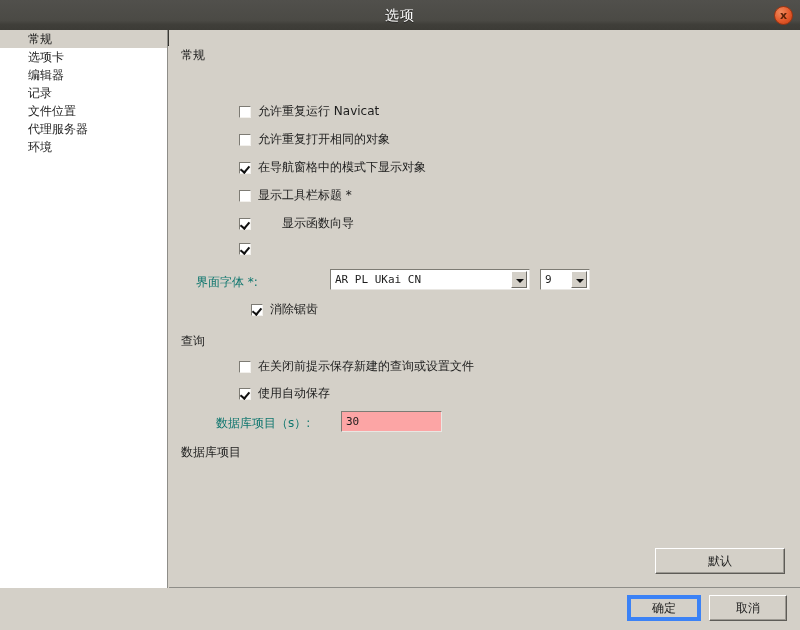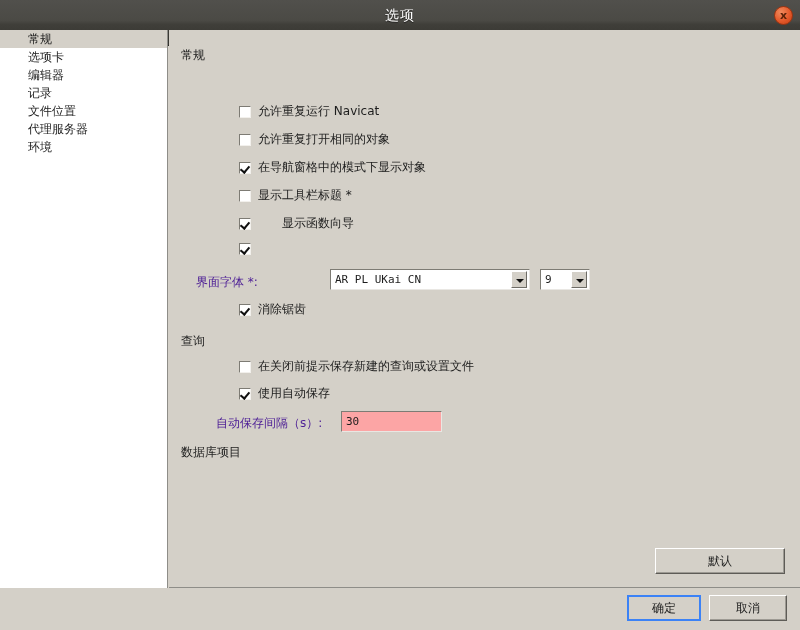--- a/index.html
+++ b/index.html
@@ -142,21 +142,21 @@
     transform: rotate(40deg);
   }
   .cb-label {
     font-size: 12px;
     color: #1d1d1d;
   }
 
   .field-label {
     position: absolute;
     font-size: 12px;
-    color: #4c1d95;
+    color: #0f766e;
     white-space: nowrap;
   }
 
   .combo {
     position: absolute;
     height: 21px;
     background: #ffffff;
     border-top: 1px solid #7d7b74;
     border-left: 1px solid #7d7b74;
     border-right: 1px solid #e9e7e3;
@@ -227,21 +227,21 @@
     font-size: 12px;
     color: #1d1d1d;
     text-align: center;
     cursor: default;
     display: flex;
     align-items: center;
     justify-content: center;
     font-family: "DejaVu Sans", "Liberation Sans", sans-serif;
   }
   .btn.default-focus {
-    border: 2px solid #3b82f6;
+    border: 4px solid #3b82f6;
     box-shadow: none;
   }
 
   
   .footer {
     position: absolute;
     left: 0;
     top: 589px;
     width: 800px;
     height: 41px;
@@ -322,38 +322,38 @@
     <div class="combo" style="left:161px; top:239px; width:200px;">
       <span class="combo-value">AR PL UKai CN</span>
       <span class="combo-arrow"></span>
     </div>
 
     <div class="combo" style="left:371px; top:239px; width:50px;">
       <span class="combo-value">9</span>
       <span class="combo-arrow"></span>
     </div>
 
-    <div class="cb-row" style="left:27px; top:271px;">
+    <div class="cb-row" style="left:39px; top:271px;">
       <span class="checkbox checked"></span>
       <span class="cb-label">消除锯齿</span>
     </div>
 
     <div class="section-title" style="left:12px; top:303px;">查询</div>
 
     <div class="cb-row" style="left:27px; top:328px;">
       <span class="checkbox"></span>
       <span class="cb-label">在关闭前提示保存新建的查询或设置文件</span>
     </div>
 
     <div class="cb-row" style="left:27px; top:355px;">
       <span class="checkbox checked"></span>
       <span class="cb-label">使用自动保存</span>
     </div>
 
-    <div class="field-label" style="left:47px; top:385px;">自动保存间隔（s）:</div>
+    <div class="field-label" style="left:47px; top:385px;">数据库项目（s）:</div>
 
     <div class="textinput" style="left:172px; top:381px; width:101px;">30</div>
 
     <div class="section-title" style="left:12px; top:414px;">数据库项目</div>
 
     <div class="btn" style="left:486px; top:518px; width:130px; height:26px;">默认</div>
   </div>
 
   <div class="footer">
     

